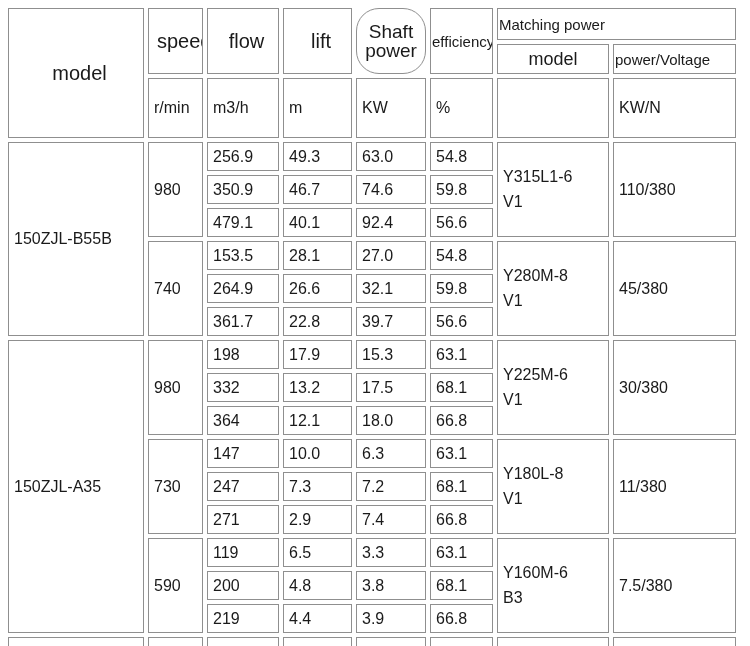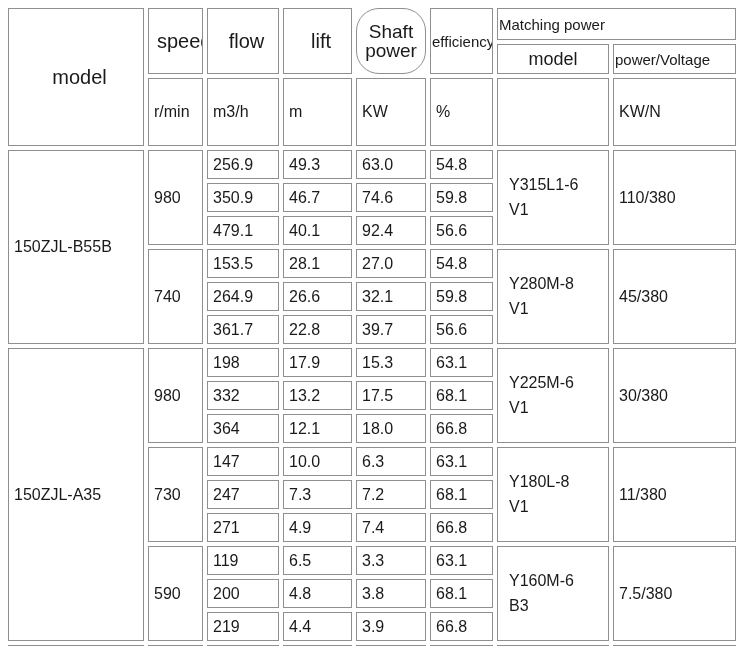--- a/index.html
+++ b/index.html
@@ -26,40 +26,40 @@
     background: #ffffff;
     overflow: hidden;
     box-sizing: border-box;
     font-weight: normal;
     vertical-align: middle;
     white-space: normal;
   }
   
   tr.h1 > * { height: 32px; }
   tr.h2 > * { height: 30px; }
-  tr.units > * { height: 68px; }
+  tr.units > * { height: 60px; }
   tr.data > * { height: 29px; }
   tr.partial > * { height: 24px; }
 
   .hdr-big   { font-size: 20px; text-align: center; padding-left: 8px; }
   .hdr-med   { font-size: 18px; text-align: center; }
   .hdr-small { font-size: 15px; text-align: left; }
   .hdr-shaft { font-size: 19px; text-align: center; line-height: 1.0; border-radius: 23px; }
   .hdr-eff   { font-size: 15px; text-align: right; }
 
   .cell-left {
     font-size: 16px;
     text-align: left;
     padding-left: 5px;
     padding-right: 2px;
   }
   .motor-cell {
     font-size: 16px;
     text-align: left;
-    padding-left: 11px;
+    padding-left: 5px;
     line-height: 1.55;
   }
 </style>
 </head>
 <body>
 
 <table class="spec">
   <colgroup>
     <col style="width:136px">
       <col style="width:55px">
@@ -187,21 +187,21 @@
     <td class="cell-left" rowspan="3">11/380</td>
   </tr>
   <tr class="data">
     <td class="cell-left">247</td>
     <td class="cell-left">7.3</td>
     <td class="cell-left">7.2</td>
     <td class="cell-left">68.1</td>
   </tr>
   <tr class="data">
     <td class="cell-left">271</td>
-    <td class="cell-left">4.9</td>
+    <td class="cell-left">2.9</td>
     <td class="cell-left">7.4</td>
     <td class="cell-left">66.8</td>
   </tr>
 
   <tr class="data">
     <td class="cell-left" rowspan="3">590</td>
     <td class="cell-left">119</td>
     <td class="cell-left">6.5</td>
     <td class="cell-left">3.3</td>
     <td class="cell-left">63.1</td>

